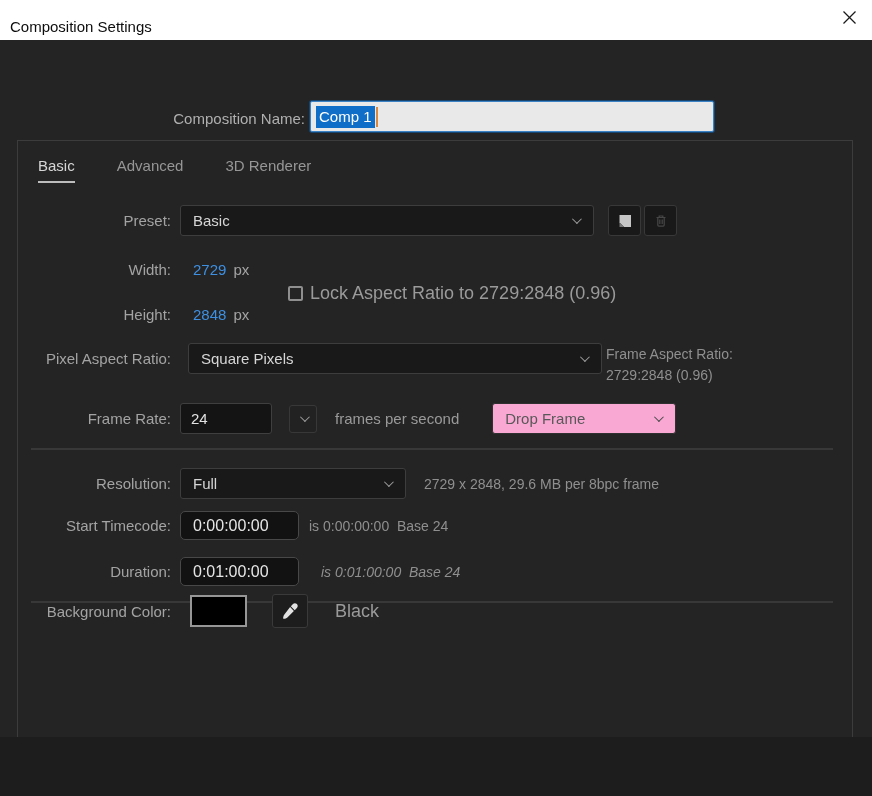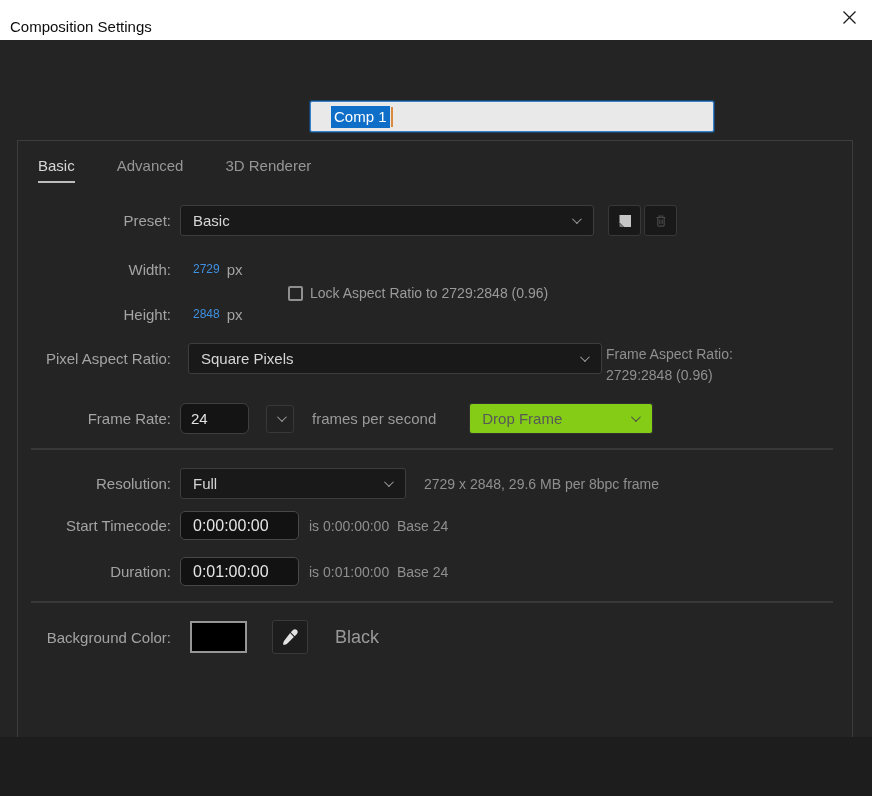--- a/index.html
+++ b/index.html
@@ -12,45 +12,45 @@
   .titlebar .title { margin-left:10px; font-size:15px; color:#0d0d0d; }
   .close-btn { position:absolute; right:0; top:0; width:46px; height:34px; display:flex; align-items:center; justify-content:center; cursor:pointer; }
 
   
   .content-top { position:absolute; left:0; top:40px; width:872px; height:697px; background:#242424; }
 
   .name-label { position:absolute; left:0; top:70px; width:305px; text-align:right; font-size:15px; color:#b0b0b0; }
   .name-input { position:absolute; left:310px; top:61px; width:404px; height:31px; background:#e9e9e9;
                 border:1px solid #3b82c4; border-radius:2px; box-shadow:0 0 0 1px #17446f;
                 display:flex; align-items:center; padding-left:5px; }
-  .name-input .sel { background:#0f6ec8; color:#ffffff; font-size:15px; padding:2px 3px 3px 3px;margin-left:15px; }
+  .name-input .sel { background:#0f6ec8; color:#ffffff; font-size:15px; padding:2px 3px 3px 3px; }
   .name-input .caret { display:inline-block; width:2px; height:20px; background:#d98a3f; margin-left:1px; }
 
   
   .panel { position:absolute; left:17px; top:100px; width:836px; height:637px; border:1px solid #3c3c3c; background:#242424; }
 
   .tabs { position:absolute; left:20px; top:16px; display:flex; gap:42px; }
   .tab { font-size:15px; color:#969696; padding-bottom:9px; cursor:pointer; }
   .tab.active { color:#d6d6d6; border-bottom:2px solid #bdbdbd; padding-bottom:7px; }
 
   .row { position:absolute; left:0; right:0; display:flex; align-items:center; }
   .lbl { width:153px; text-align:right; margin-right:9px; font-size:15px; color:#a3a3a3; flex:none; }
 
   .dropdown { height:31px; background:#191919; border:1px solid #3d3d3d; border-radius:3px;
               display:flex; align-items:center; padding:0 12px; color:#d6d6d6; font-size:15px; cursor:pointer; position:relative; }
   .dropdown .chev { position:absolute; right:14px; }
   .chev { width:7px; height:7px; border-right:1.7px solid #9c9c9c; border-bottom:1.7px solid #9c9c9c; transform:rotate(45deg) translateY(-2px); }
-  .dropdown.disabled { background:#84cc16; border-color:#303030; color:#585858; cursor:default; }
+  .dropdown.disabled { background:#f9a8d4; border-color:#303030; color:#585858; cursor:default; }
   .dropdown.disabled .chev { border-color:#4a4a4a; }
 
   .icon-btn { width:33px; height:31px; background:#191919; border:1px solid #383838; border-radius:3px;
               display:flex; align-items:center; justify-content:center; cursor:pointer; }
   .icon-btn.disabled { cursor:default; }
 
-  .blue-val { color:#3e90e2; font-size:12px; margin-left:13px; cursor:pointer; }
+  .blue-val { color:#3e90e2; font-size:15px; margin-left:13px; cursor:pointer; }
   .unit { color:#a3a3a3; font-size:15px; margin-left:7px; }
 
   .checkbox { width:15px; height:15px; border:2px solid #8f8f8f; border-radius:2px; background:transparent; cursor:pointer; flex:none; }
 
   .text-input { background:#141414; border:1px solid #3f3f3f; border-radius:3px; color:#e2e2e2;
                 font-size:15px; height:31px; padding:0 10px; outline:none; }
   .tc-input { background:#121212; border:1px solid #484848; border-radius:5px; color:#e6e6e6;
               font-size:16px; height:29px; padding:8px 12px; outline:none; width:119px; }
 
   .info { color:#8f8f8f; font-size:14px; white-space:pre; }
@@ -74,20 +74,21 @@
     <span class="title">Composition Settings</span>
     <div class="close-btn">
       <svg width="15" height="15" viewBox="0 0 15 15">
         <line x1="1.5" y1="1.5" x2="13.5" y2="13.5" stroke="#1b1b1b" stroke-width="1.2"></line>
         <line x1="13.5" y1="1.5" x2="1.5" y2="13.5" stroke="#1b1b1b" stroke-width="1.2"></line>
       </svg>
     </div>
   </div>
 
   <div class="content-top">
+    <div class="name-label">Composition Name:</div>
     <div class="name-input">
       <span class="sel">Comp 1</span>
         <span class="caret"></span>
     </div>
 
     <div class="panel">
 
       <div class="tabs">
         <div class="tab active">Basic</div>
         <div class="tab">Advanced</div>
@@ -114,21 +115,21 @@
       </div>
 
       <div class="row" style="top:116px; height:24px;">
         <div class="lbl">Width:</div>
         <span class="blue-val">2729</span>
         <span class="unit">px</span>
       </div>
 
       <div class="row" style="top:143px; left:270px; right:auto; height:18px;">
         <div class="checkbox"></div>
-        <span style="margin-left:7px; font-size:14px; color:#9a9a9a;">Lock Aspect Ratio to 2729:2848 (0.96)</span>
+        <span style="margin-left:7px; font-size:18px; color:#9a9a9a;">Lock Aspect Ratio to 2729:2848 (0.96)</span>
       </div>
 
       <div class="row" style="top:161px; height:24px;">
         <div class="lbl">Height:</div>
         <span class="blue-val">2848</span>
         <span class="unit">px</span>
       </div>
 
       <div class="row" style="top:202px; height:31px;">
         <div class="lbl">Pixel Aspect Ratio:</div>
@@ -137,21 +138,21 @@
           <span class="chev"></span>
         </div>
       </div>
       <div class="fa-block">
         <div>Frame Aspect Ratio:</div>
         <div>2729:2848 (0.96)</div>
       </div>
 
       <div class="row" style="top:262px; height:31px;">
         <div class="lbl">Frame Rate:</div>
-        <input class="text-input" style="width: 69px; border-radius: 6px;" value="24">
+        <input class="text-input" style="width: 92px;" value="24">
         <div class="icon-btn" style="width:28px; height:28px; margin-left:17px; background:#222;">
           <span class="chev"></span>
         </div>
         <span style="margin-left:18px; font-size:15px; color:#9a9a9a;">frames per second</span>
         <div class="dropdown disabled" style="width:184px; margin-left:33px;">
           <span>Drop Frame</span>
           <span class="chev"></span>
         </div>
       </div>
 
@@ -168,26 +169,26 @@
 
       <div class="row" style="top:370px; height:29px;">
         <div class="lbl">Start Timecode:</div>
         <input class="tc-input" value="0:00:00:00" style="">
         <span class="info" style="margin-left:10px;">is 0:00:00:00  Base 24</span>
       </div>
 
       <div class="row" style="top:416px; height:29px;">
         <div class="lbl">Duration:</div>
         <input class="tc-input" value="0:01:00:00" style="">
-        <span class="info" style="margin-left:10px;">is 0:01:00:00  Base 24</span>
+        <span class="info" style="margin-left:22px;font-style:italic;">is 0:01:00:00  Base 24</span>
       </div>
 
       <div class="sep" style="top:460px;"></div>
 
-      <div class="row" style="top:479px; height:34px;gap:10px;">
+      <div class="row" style="top:453px; height:34px;gap:10px;">
         <div class="lbl">Background Color:</div>
         <div class="swatch"></div>
         <div class="eyedrop-btn" style="margin-left:15px;">
           <svg width="20" height="20" viewBox="0 0 20 20">
             <path d="M16.9 3.1 c1.1 1.1 1.1 2.8 0 3.9 l-2.2 2.2 -3.9 -3.9 2.2 -2.2 c1.1 -1.1 2.8 -1.1 3.9 0 z" fill="#e2e2e2"></path>
             <path d="M10.1 6.1 l3.8 3.8 -6.8 6.8 c-0.4 0.4 -2.7 1.3 -3.9 1 -0.3 -1.2 0.6 -3.5 1 -3.9 z" fill="#e2e2e2"></path>
           </svg>
         </div>
         <span style="margin-left:17px; font-size:18px; color:#9a9a9a;">Black</span>
       </div>

